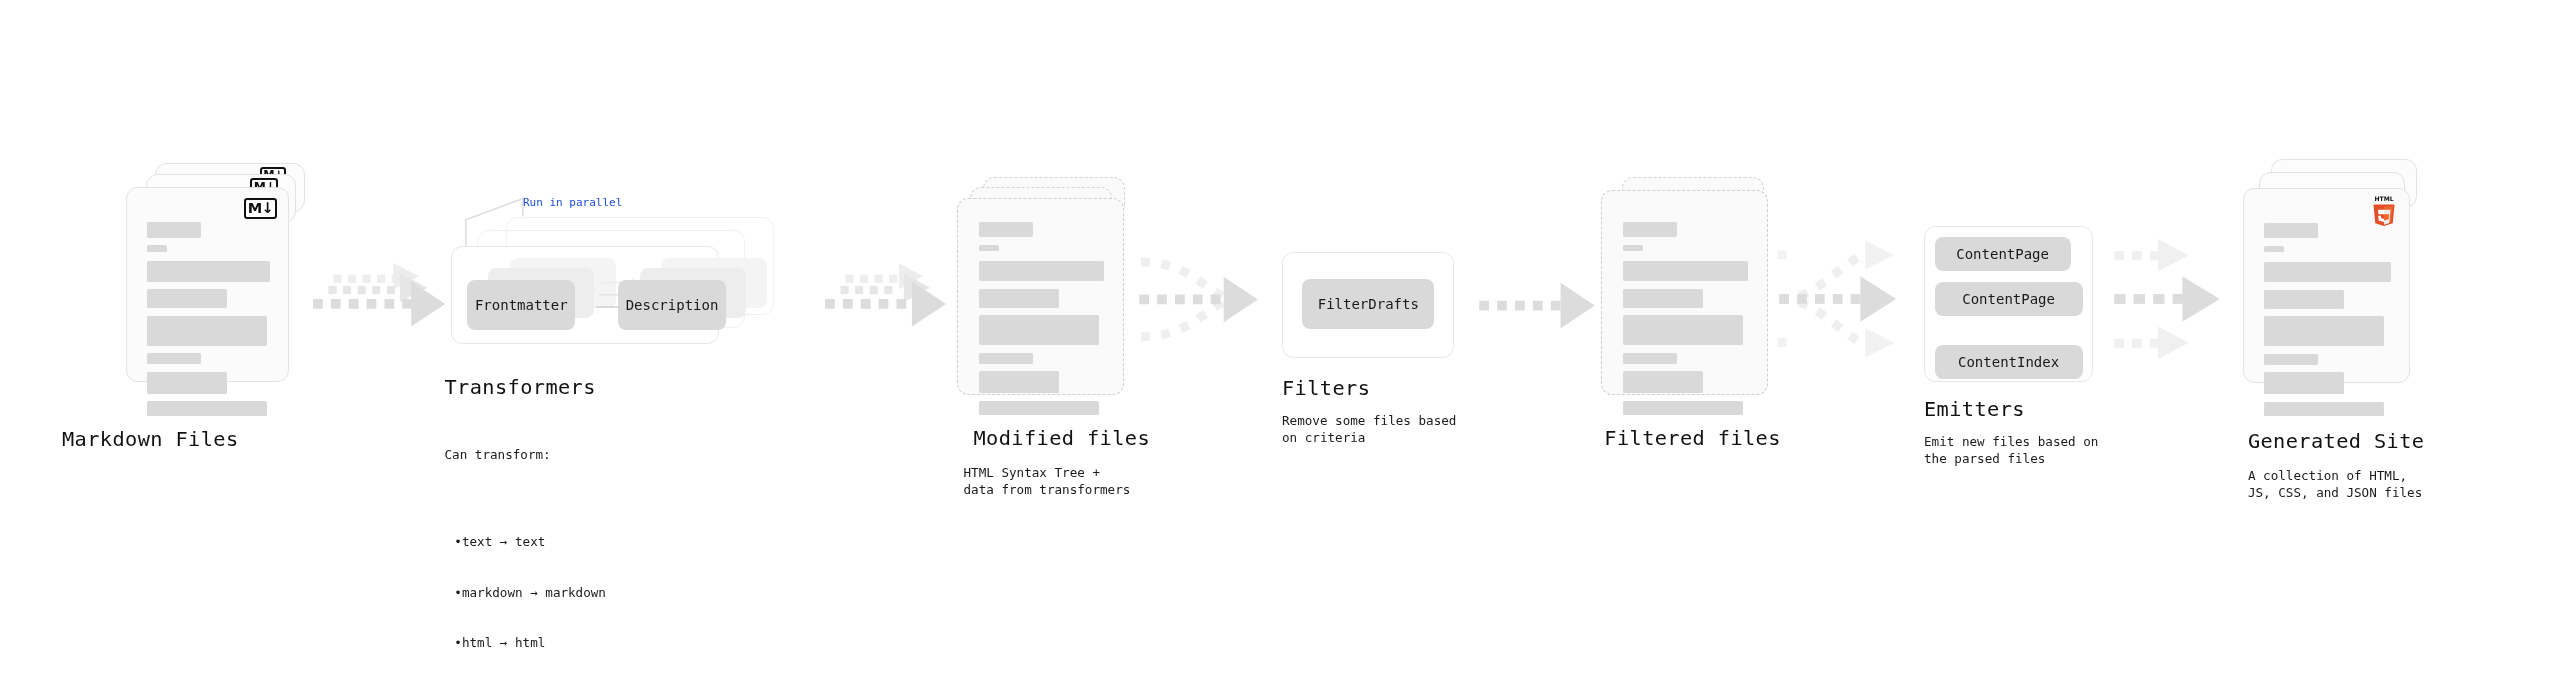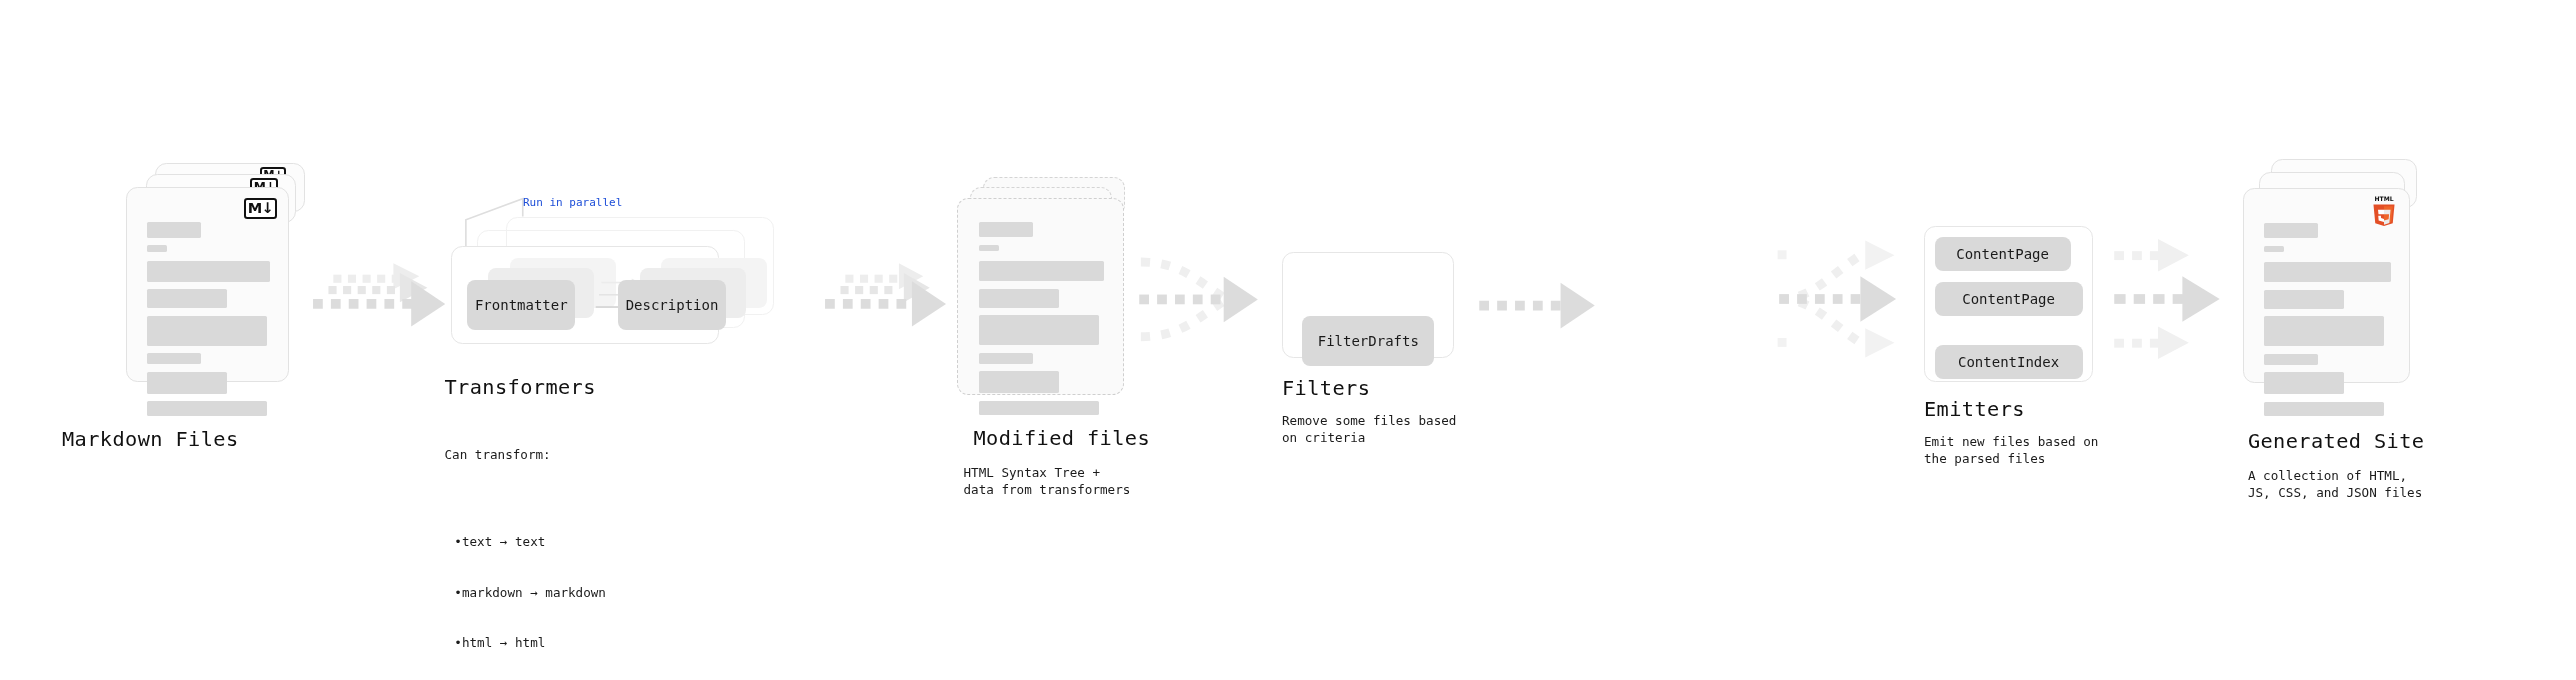--- a/index.html
+++ b/index.html
@@ -247,39 +247,57 @@
         <rect x="48" y="62" width="12" height="12"></rect>
           <rect x="70" y="62" width="12" height="12"></rect>
         <rect x="92" y="62" width="12" height="12"></rect>
         <polygon points="108,40 150,68 108,96"></polygon>
       </g>
     </svg>
   </div>
 
   <div class="node" style="left:1282px; top:252px;">
     <div class="gbox" style="left:0px; top:0px; width:172px; height:106px;"></div>
-    <div class="pill" style="left:20.3px; top:27px; width:132px; height:50px;margin-top:37px;">FilterDrafts</div>
+    <div class="pill" style="left:20.3px; top:27px; width:132px; height:50px;">FilterDrafts</div>
     <div class="title" style="left:0px; top:124px;">Filters</div>
     <div class="sub" style="left:0px; top:161px;">Remove some files based
 on criteria</div>
   </div>
 
   <div class="node" style="left:1476px; top:286px;">
     <svg width="122" height="49" viewBox="0 0 150 60">
       <g fill="#dcdcdc">
         <rect x="4" y="18" width="12" height="12"></rect>
           <rect x="26" y="18" width="12" height="12"></rect>
         <rect x="48" y="18" width="12" height="12"></rect>
           <rect x="70" y="18" width="12" height="12"></rect>
         <rect x="92" y="18" width="12" height="12"></rect>
         <polygon points="104,-4 146,24 104,52"></polygon>
       </g>
     </svg>
   </div>
 
+  <div class="node" style="left:1601px; top:177px;">
+    <div class="stack" style="width:175px;height:244px;">
+      <div class="card dotted" style="left:21px; top:0px;  width:142px; height:39px;"></div>
+      <div class="card dashed" style="left:0px;  top:13px; width:167px; height:205px;">
+        <div class="bars" style="top:31px; left:21px; right:19.5px;">
+          <div class="bar" style="width:54px;height:15.4px;"></div>
+          <div class="bar" style="width:20.3px;height:6.5px;margin-bottom:9.8px;"></div>
+          <div class="bar" style="width:100%;height:20.3px;"></div>
+          <div class="bar" style="width:80px;height:19.5px;"></div>
+          <div class="bar" style="width:120px;height:30px;"></div>
+          <div class="bar" style="width:54px;height:11.4px;"></div>
+          <div class="bar" style="width:80px;height:22px;"></div>
+          <div class="bar" style="width:120px;height:14.6px;"></div>
+        </div>
+      </div>
+    </div>
+    <div class="title" style="left:3.3px; top:249px;">Filtered files</div>
+  </div>
 
   <div class="node" style="left:1776px; top:234px;">
     <svg width="142" height="130" viewBox="0 0 175 160">
       <g stroke="#efefef" stroke-width="11" fill="none" stroke-dasharray="11 14" stroke-linecap="butt">
         <path d="M4 80 C44 80, 62 54, 104 26"></path>
         <path d="M4 80 C44 80, 62 106, 104 134"></path>
       </g>
       <g fill="#f2f2f2">
         <rect x="2" y="20" width="11" height="11"></rect>
         <polygon points="110,8 146,26 110,44"></polygon>

